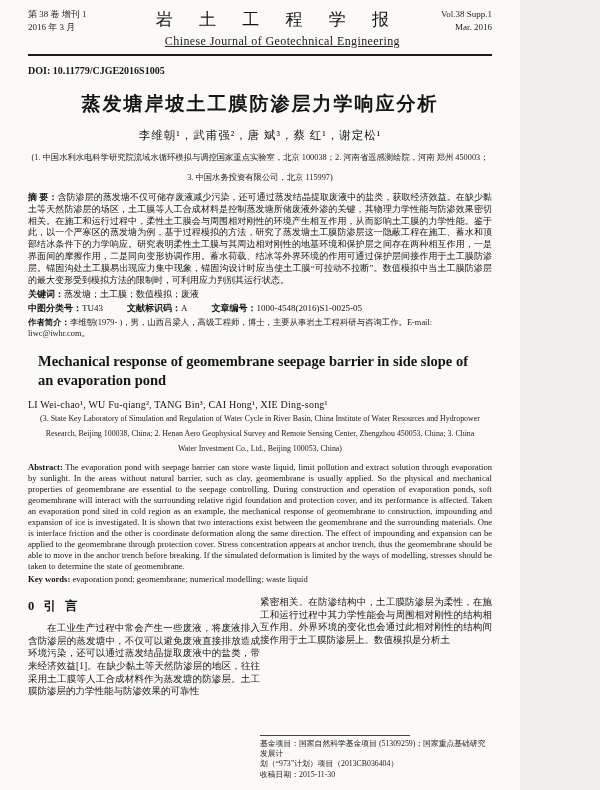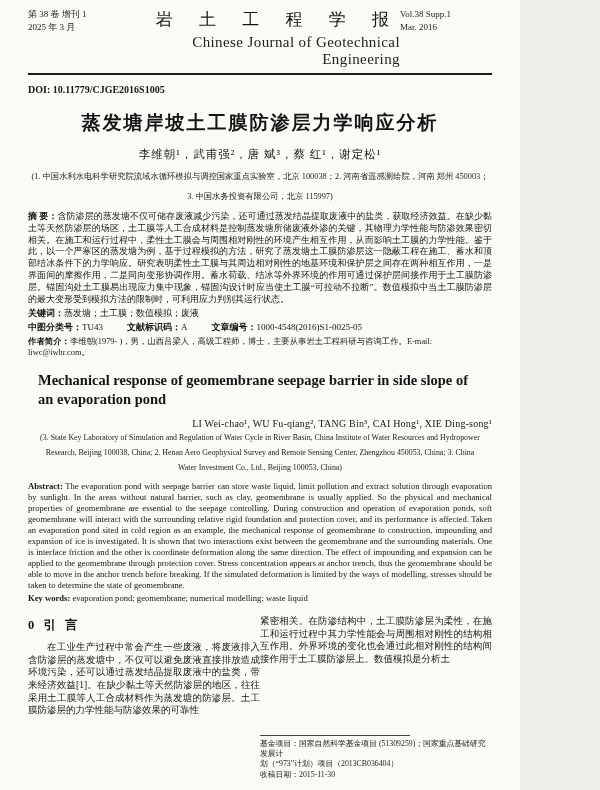--- a/index.html
+++ b/index.html
@@ -11,59 +11,59 @@
   }
   .page{
     width:520px;height:790px;box-sizing:border-box;
     padding:8px 28px 10px;
     background:#fbfaf7;
     display:flex;flex-direction:column;
   }
   
   .journal-header{display:flex;justify-content:space-between;align-items:flex-start;}
   .jh-side{width:92px;font-size:9px;line-height:13px;color:#222;}
-  .jh-right{}
+  .jh-right{text-align:right;}
   .jh-center{flex:1;text-align:right;}
   .jh-title-cn{font-size:17px;letter-spacing:11px;font-weight:500;padding-left:11px;}
-  .jh-title-en{font-size:15px;letter-spacing:0.4px;margin-top:3px;color:#222;}
+  .jh-title-en{font-size:12px;letter-spacing:0.4px;margin-top:3px;color:#222;text-decoration:underline;}
   .header-rule{border:none;border-top:2.5px solid #1b1b1b;margin:5px 0 0;}
   
   .doi{font-weight:bold;font-size:10px;margin-top:9px;}
   .cn-title{text-align:center;font-size:19px;font-weight:bold;letter-spacing:2px;margin:15px 0 0;}
   .cn-authors{text-align:center;font-size:11.5px;letter-spacing:1px;margin-top:11px;}
   .cn-affil{text-align:center;font-size:8.3px;line-height:11px;margin-top:9px;color:#222;}
   .cn-abstract{font-size:9px;line-height:11.8px;text-align:justify;margin:9px 0 0;}
   .lbl{font-weight:bold;}
   .meta-line{font-size:9px;line-height:11.5px;margin:2.5px 0 0;}
   .gap{display:inline-block;width:24px;}
   .bio-line{font-size:8.4px;line-height:11px;margin:3px 0 0;color:#1b1b1b;}
   
   .en-title{text-align:left;font-size:14.5px;font-weight:bold;line-height:19px;margin:13px 10px 0;}
-  .en-authors{text-align:right;font-size:10px;margin-top:9px;letter-spacing:0.2px;}
+  .en-authors{text-align:left;font-size:10px;margin-top:9px;letter-spacing:0.2px;}
   .en-affil{text-align:center;font-size:7.9px;line-height:10.6px;margin-top:4px;color:#222;}
   .en-abstract{font-size:8.6px;line-height:11px;text-align:justify;margin:8px 0 0;}
   .en-keywords{font-size:8.6px;line-height:11px;margin:2px 0 0;}
   
   .columns{flex:1;min-height:0;display:flex;margin-top:11px;}
   .col{flex:1;display:flex;flex-direction:column;min-width:0;}
   .sec-heading{font-size:12.5px;font-weight:bold;letter-spacing:3px;margin:2px 0 7px;}
   .body-para{font-size:9.5px;line-height:12.6px;text-align:justify;margin:0;}
   .indent{text-indent:19px;}
   .footnote{margin-top:auto;font-size:7.8px;line-height:10.3px;color:#1b1b1b;}
   .footnote-rule{width:150px;border:none;border-top:1px solid #444;margin:0 0 3px;}
 </style>
 </head>
 <body>
 
 <div class="page">
 
   <div class="journal-header">
     <div class="jh-side">
       <div>第 38 卷  增刊 1</div>
-      <div>2025 年    3 月</div>
+      <div>2016 年    3 月</div>
     </div>
     <div class="jh-center">
       <div class="jh-title-cn">岩 土 工 程 学 报</div>
       <div class="jh-title-en">Chinese Journal of Geotechnical Engineering</div>
     </div>
     <div class="jh-side jh-right">
       <div>Vol.38  Supp.1</div>
       <div>Mar.  2016</div>
     </div>
   </div>

